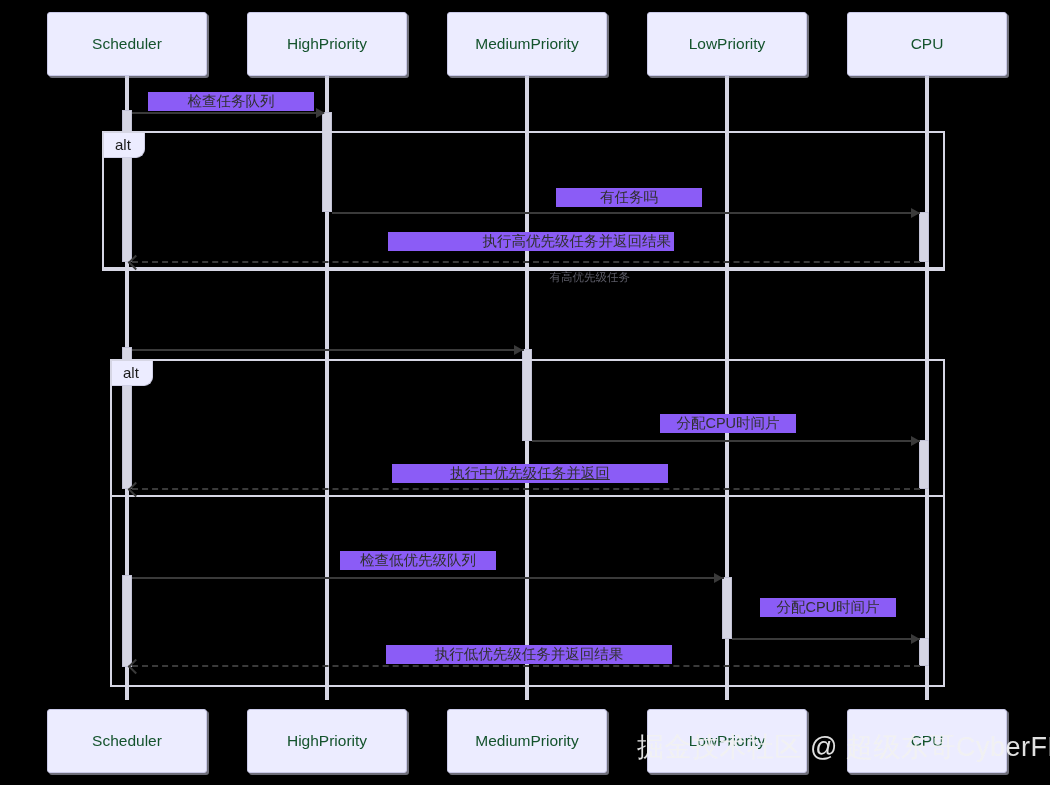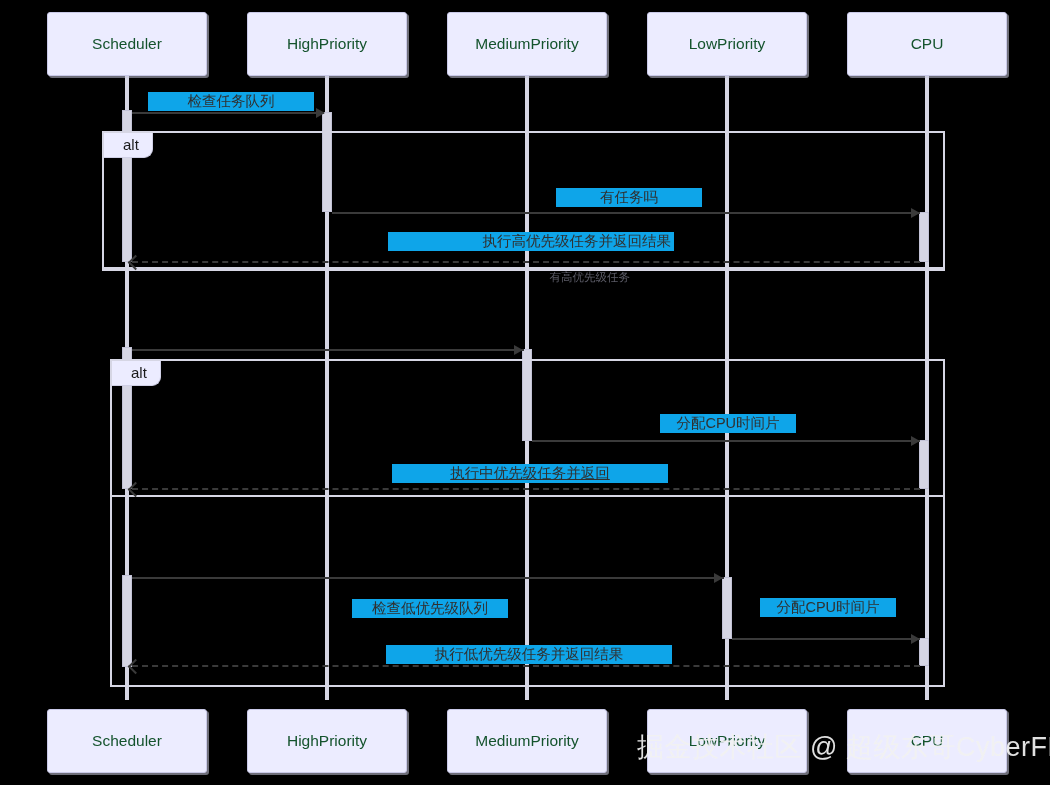--- a/index.html
+++ b/index.html
@@ -62,21 +62,21 @@
     box-sizing: border-box;
     background: transparent;
   }
   .fragment-label {
     position: absolute;
     background: #ECECFF;
     border: 1px solid #d0d0e6;
     border-top: none;
     border-left: none;
     border-bottom-right-radius: 9px;
-    padding: 3px 13px 4px 19px;
+    padding: 3px 13px 4px 11px;
     font-size: 15px;
     color: #1a1a1a;
     line-height: 1.15;
     font-family: "Liberation Sans", sans-serif;
   }
   .fragment-divider {
     position: absolute;
     height: 2px;
     background: #d6d6e4;
   }
@@ -118,21 +118,21 @@
     border-left: 2px solid #3a3a3a;
     transform: rotate(45deg);
   }
   .msg-label {
     position: absolute;
     font-size: 14.5px;
     color: #303030;
     font-family: "Liberation Sans", sans-serif;
     white-space: nowrap;
     text-align: center;
-    background: #0ea5e9;
+    background: #8b5cf6;
     padding: 0 3px;
   }
 
   
   .watermark {
     position: absolute;
     font-size: 27px;
     color: #f2f2f2;
     font-family: "Liberation Sans", sans-serif;
     white-space: nowrap;
@@ -189,21 +189,21 @@
   <div class="msg-line" style="left:532px; top:440px; width:388px;"></div>
   <div class="arrowhead right" style="left:911px; top:436px;"></div>
   <div class="msg-label" style="left:660px; top:414px; width:130px;">分配CPU时间片</div>
 
   <div class="msg-line dashed" style="left:132px; top:488px; width:788px;"></div>
   <div class="arrowhead open-left" style="left:130px; top:484px;"></div>
   <div class="msg-label" style="left:392px; top:464px; width:270px;text-decoration:underline;">执行中优先级任务并返回</div>
 
   <div class="msg-line" style="left:132px; top:577px; width:592px;"></div>
   <div class="arrowhead right" style="left:714px; top:573px;"></div>
-  <div class="msg-label" style="left:352px; top:551px; width:150px;margin-top:48px;">检查低优先级队列</div>
+  <div class="msg-label" style="left:340px; top:551px; width:150px;">检查低优先级队列</div>
 
   <div class="msg-line" style="left:732px; top:638px; width:188px;"></div>
   <div class="arrowhead right" style="left:911px; top:634px;"></div>
   <div class="msg-label" style="left:760px; top:598px; width:130px;">分配CPU时间片</div>
 
   <div class="msg-line dashed" style="left:132px; top:665px; width:788px;"></div>
   <div class="arrowhead open-left" style="left:130px; top:661px;"></div>
   <div class="msg-label" style="left:386px; top:645px; width:280px;">执行低优先级任务并返回结果</div>
 
   <div class="participant" style="left:47px; top:12px;">

